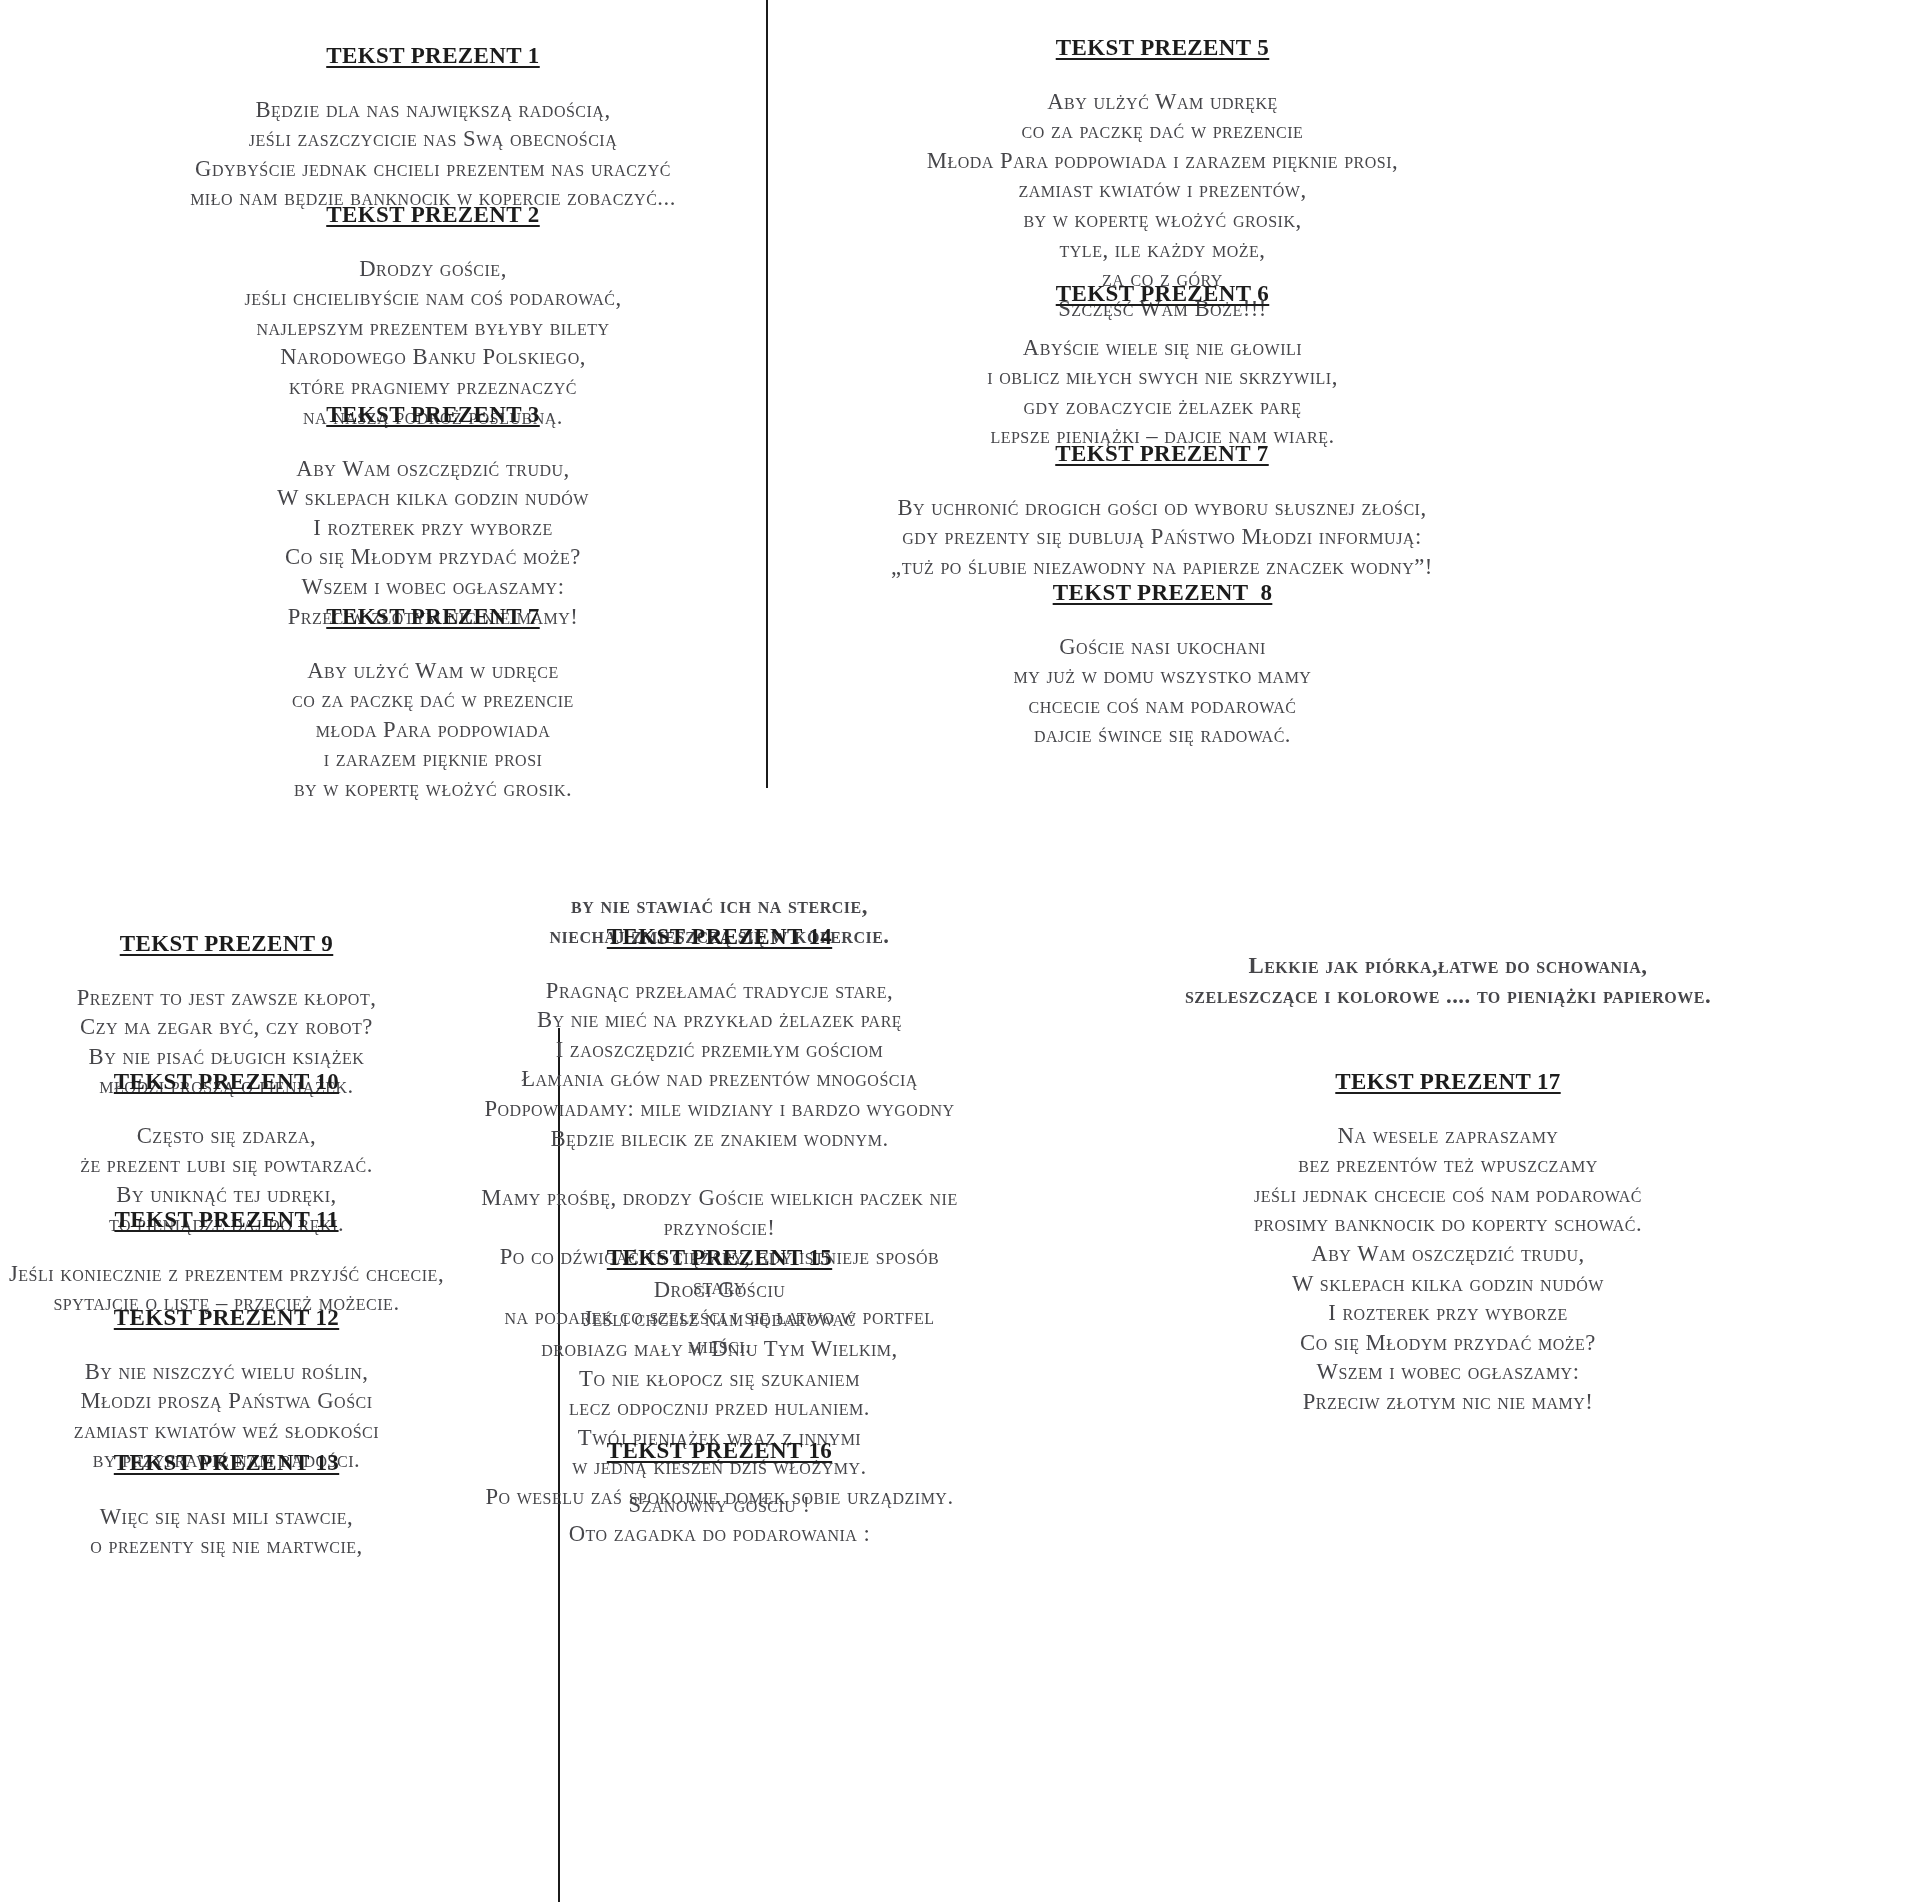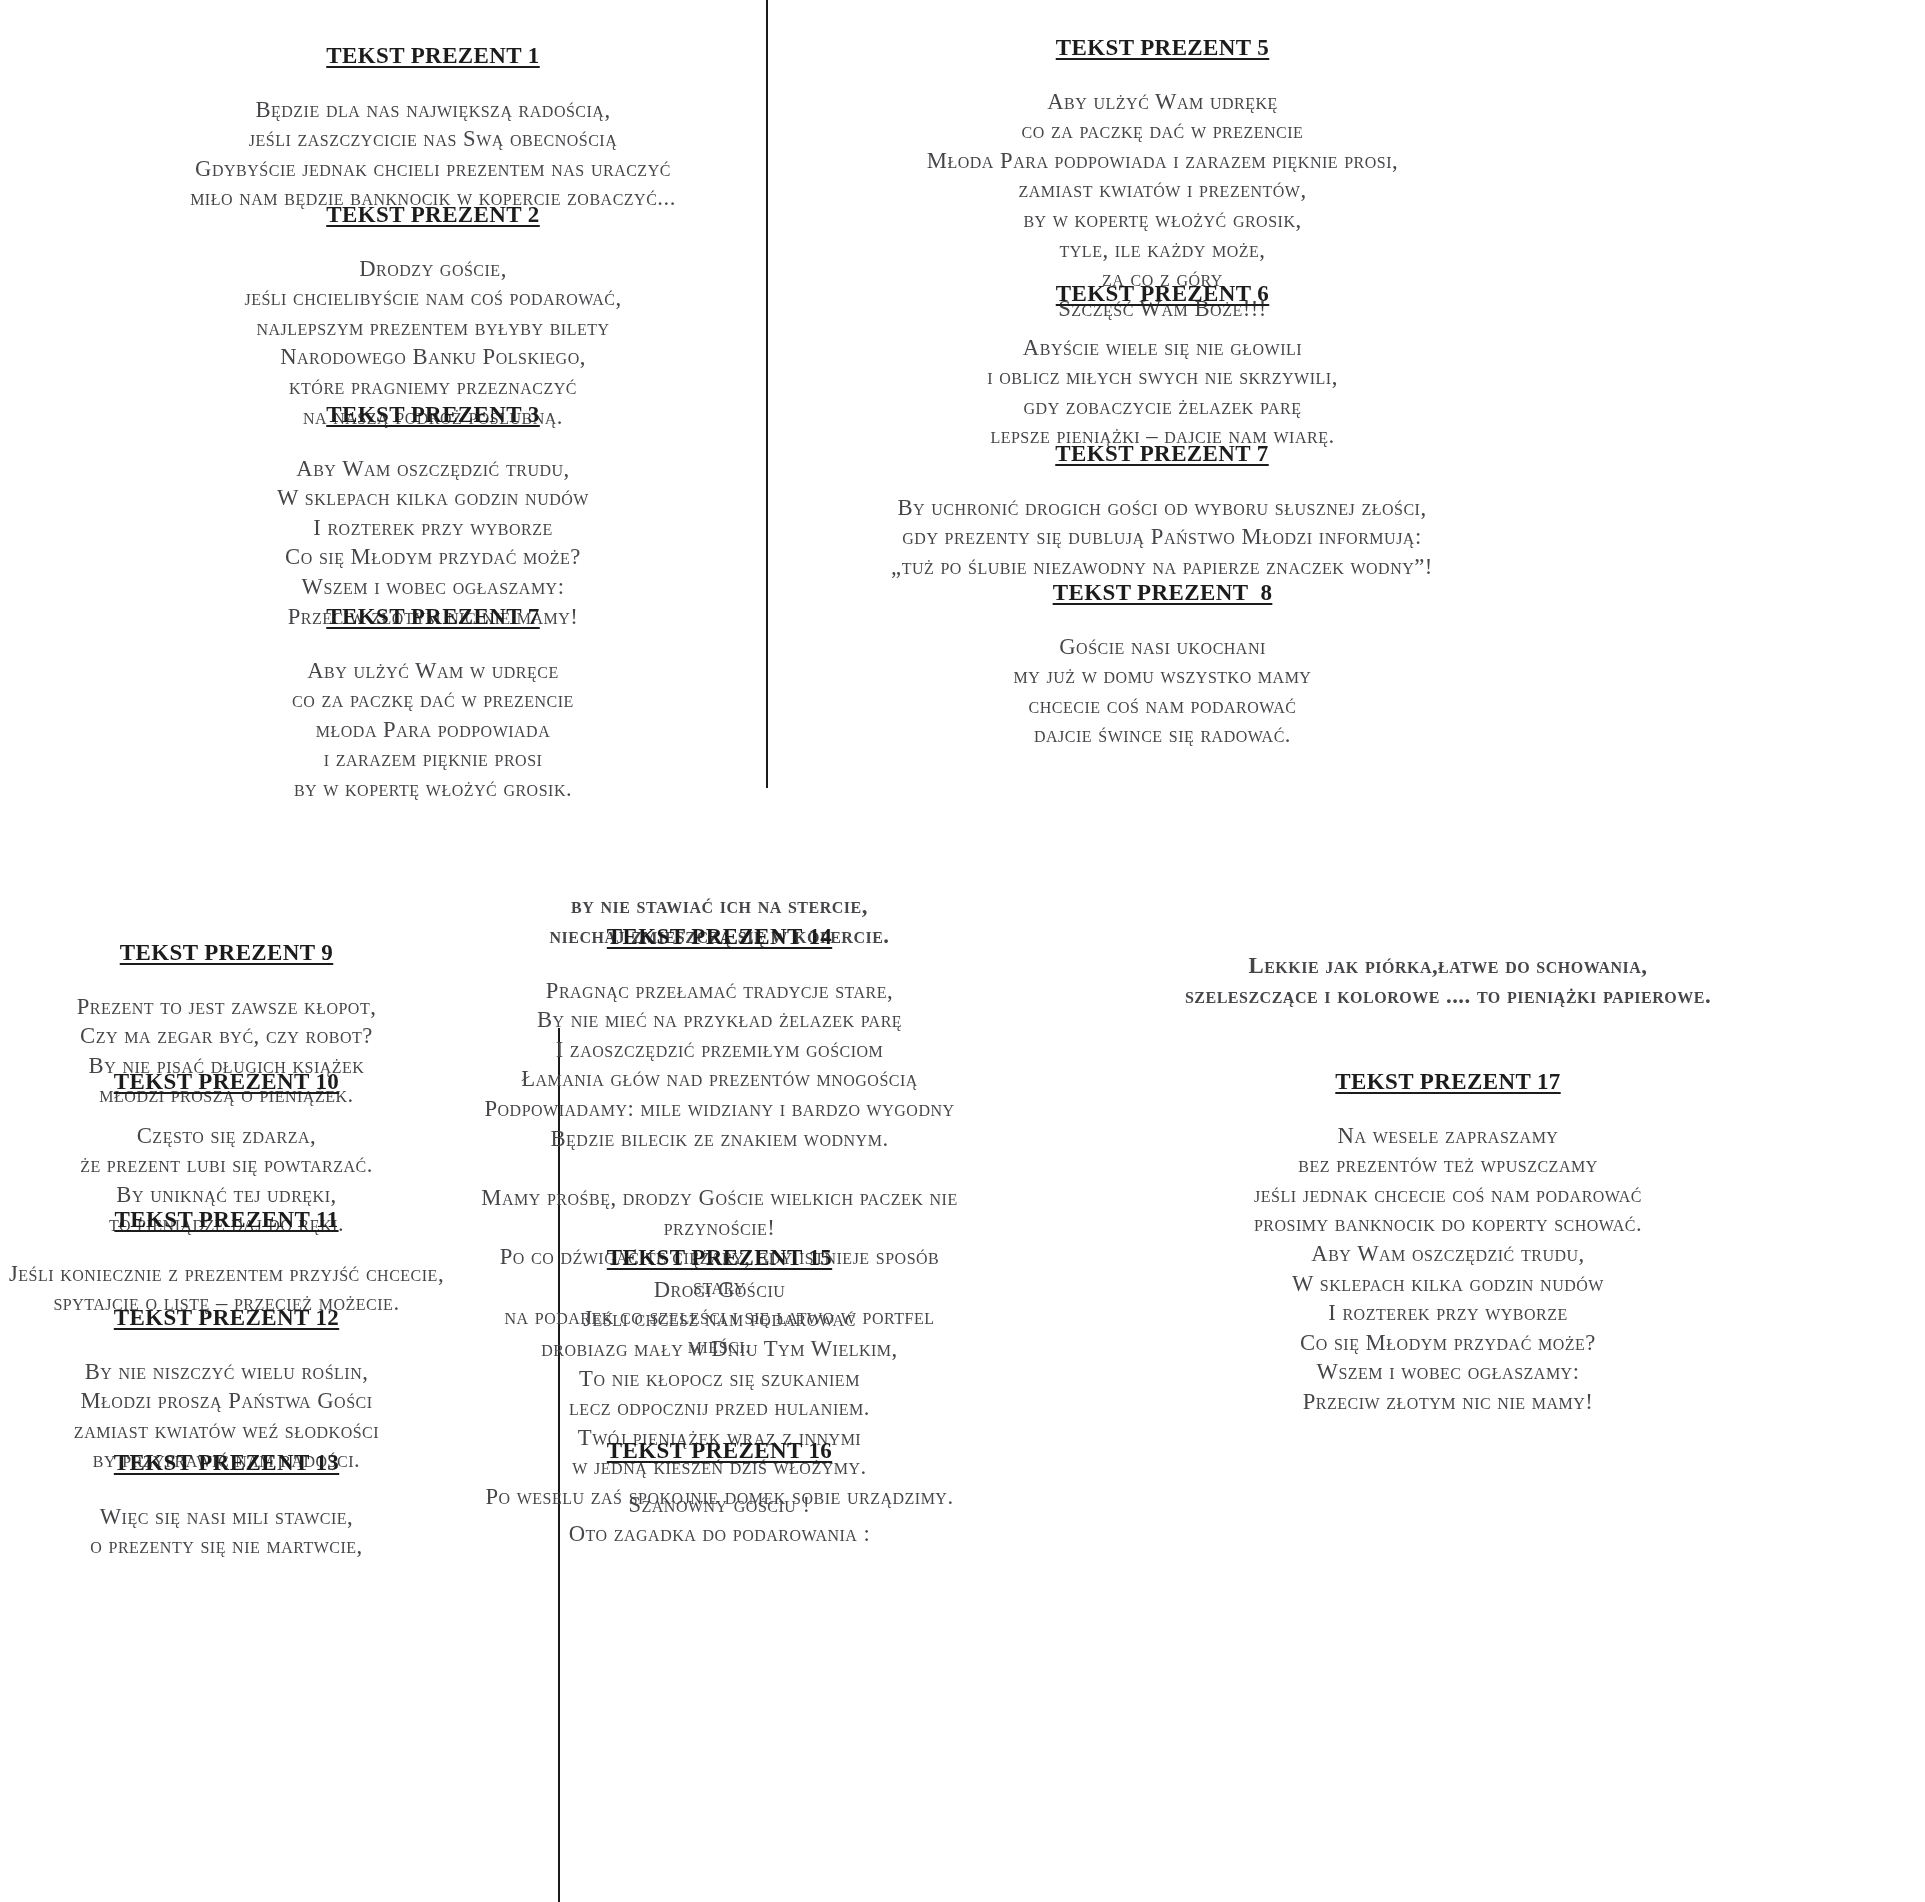--- a/index.html
+++ b/index.html
@@ -58,21 +58,21 @@
   #sec-1  { left: 177px;  top: 43px;   width: 512px; }
   #sec-2  { left: 177px;  top: 202px;  width: 512px; }
   #sec-3  { left: 177px;  top: 402px;  width: 512px; }
   #sec-4  { left: 177px;  top: 604px;  width: 512px; }
 
   #sec-5  { left: 808px;  top: 35px;   width: 709px; }
   #sec-6  { left: 808px;  top: 281px;  width: 709px; }
   #sec-7  { left: 768px;  top: 441px;  width: 788px; }
   #sec-8  { left: 808px;  top: 580px;  width: 709px; }
 
-  #sec-9  { left: 0px;    top: 931px;  width: 453px; margin-top: 9px; }
+  #sec-9  { left: 0px;    top: 931px;  width: 453px; }
   #sec-10 { left: 0px;    top: 1069px; width: 453px; }
   #sec-11 { left: 0px;    top: 1207px; width: 453px; }
   #sec-12 { left: 0px;    top: 1305px; width: 453px; }
   #sec-13 { left: 0px;    top: 1450px; width: 453px; }
 
   #sec-14-lead { left: 473px; top: 891px;  width: 493px; }
   #sec-14      { left: 473px; top: 924px;  width: 493px; }
   #sec-15      { left: 473px; top: 1245px; width: 493px; }
   #sec-16      { left: 473px; top: 1438px; width: 493px; }
 

